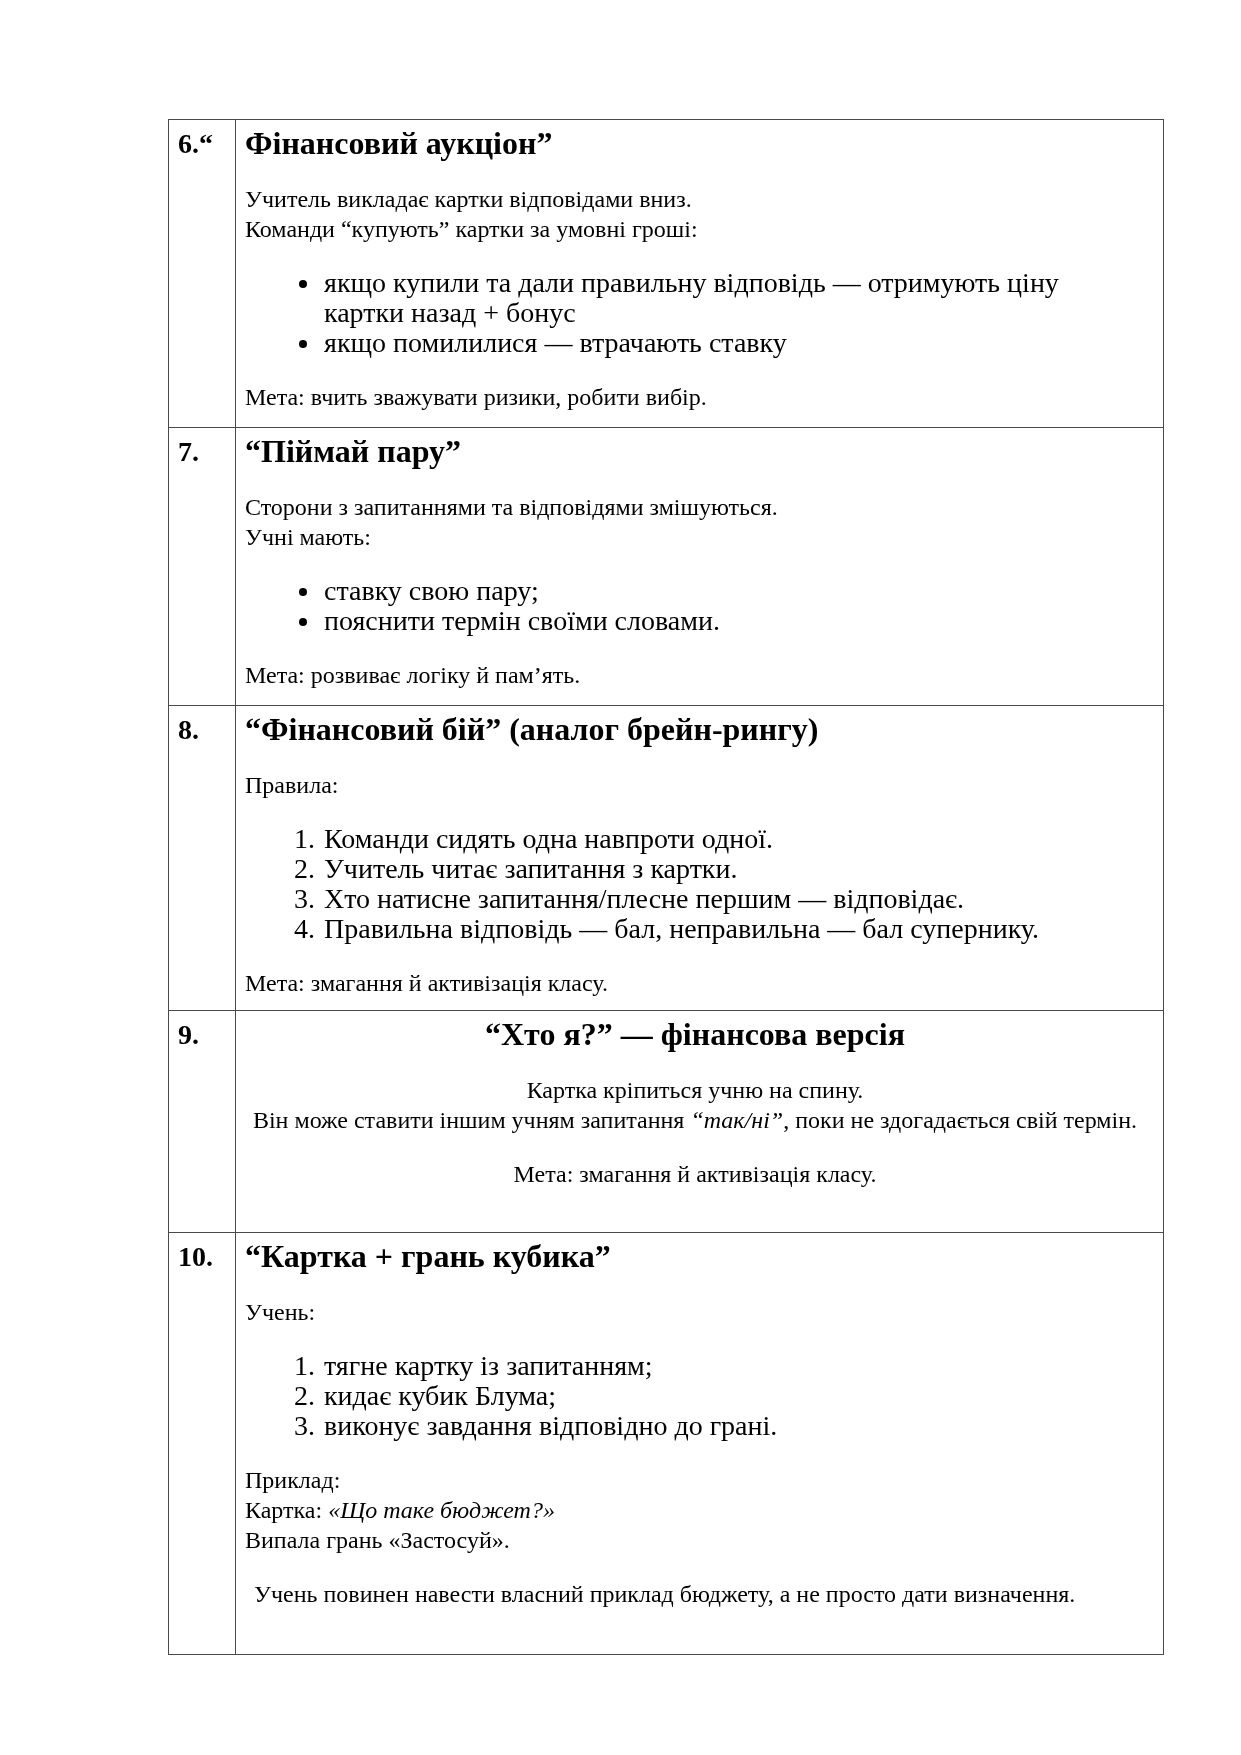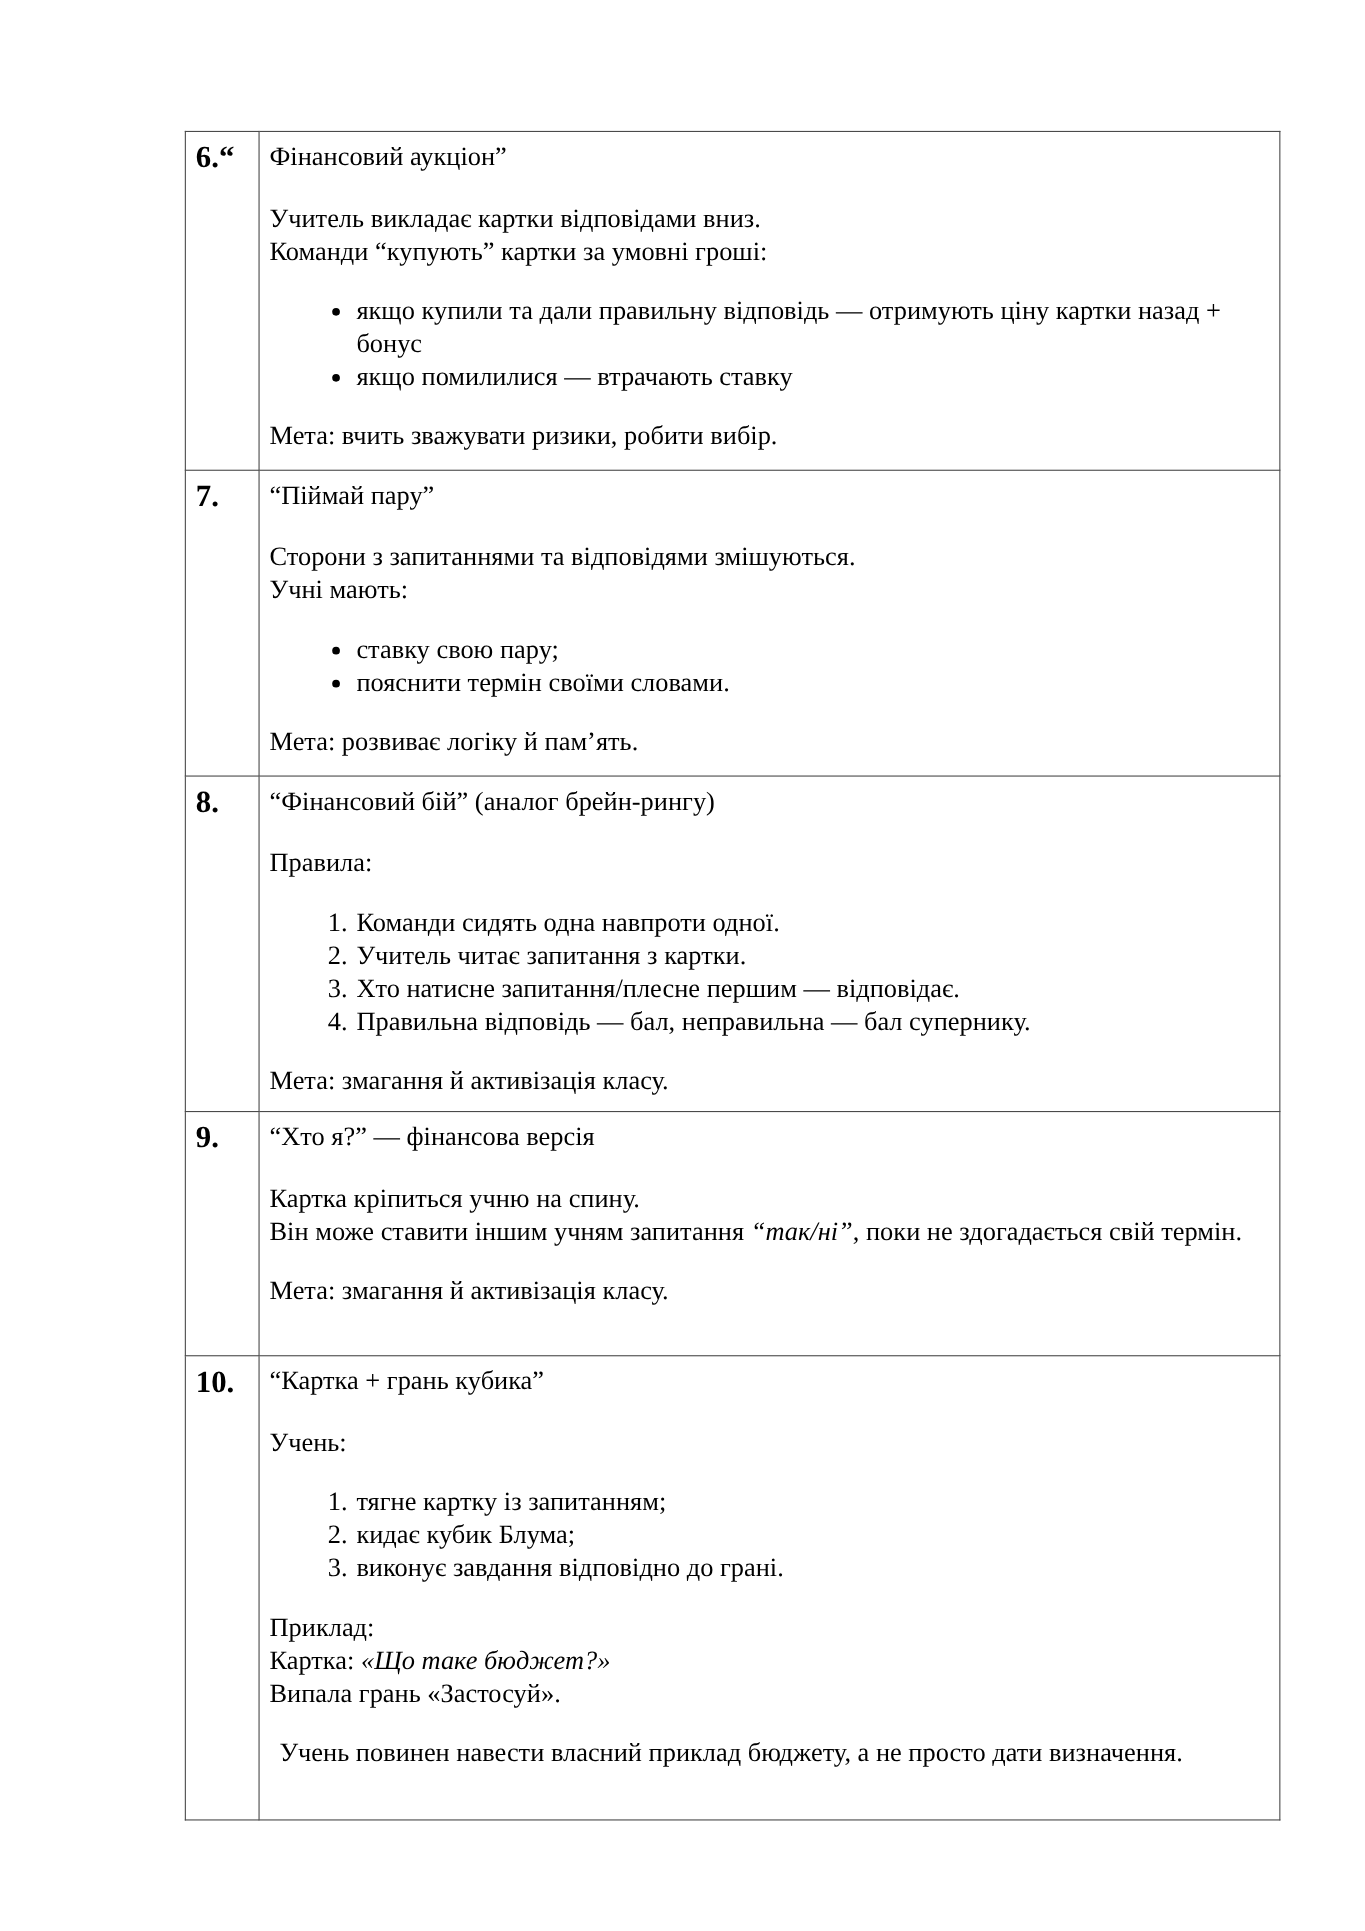--- a/index.html
+++ b/index.html
@@ -27,36 +27,36 @@
     padding: 7px 2px 0 9px;
     font-weight: bold;
     font-size: 28px;
     line-height: 34px;
   }
   td.content-cell {
     padding: 6px 18px 8px 9px;
   }
   .title {
     margin: 0;
-    font-size: 24px;
-    font-weight: normal;
+    font-size: 32px;
+    font-weight: bold;
     line-height: 34px;
   }
   .para {
     margin: 0;
     font-size: 24px;
     line-height: 30px;
   }
   .mt { margin-top: 24px; }
   ul.blist, ol.slist {
     margin: 24px 0 0 0;
     padding-left: 77px;
   }
   ul.blist li, ol.slist li {
-    font-size: 24px;
+    font-size: 28px;
     line-height: 30px;
     padding-left: 2px;
   }
   .b { font-weight: normal; }
   .i { font-style: italic; }
   .indent { padding-left: 9px; }
 </style>
 </head>
 <body>
 
@@ -101,21 +101,21 @@
           <li>Учитель читає запитання з картки.</li>
           <li>Хто натисне запитання/плесне першим — відповідає.</li>
           <li>Правильна відповідь — бал, неправильна — бал супернику.</li>
         </ol>
         <p class="para mt"><span class="b">Мета:</span><span> змагання й активізація класу.</span></p>
       </td>
     </tr>
 
     <tr>
       <td class="num-cell">9.</td>
-      <td class="content-cell" style="height:207px;">
+      <td class="content-cell" style="height:207px;text-align:center;">
         <p class="title">“Хто я?” — фінансова версія</p>
         <p class="para mt">Картка кріпиться учню на спину.</p>
         <p class="para"><span>Він може ставити іншим учням запитання </span><span class="i">“так/ні”</span><span>, поки не здогадається свій термін.</span></p>
         <p class="para mt"><span class="b">Мета:</span><span> змагання й активізація класу.</span></p>
       </td>
     </tr>
 
     <tr>
       <td class="num-cell">10.</td>
       <td class="content-cell" style="height:407px;">

